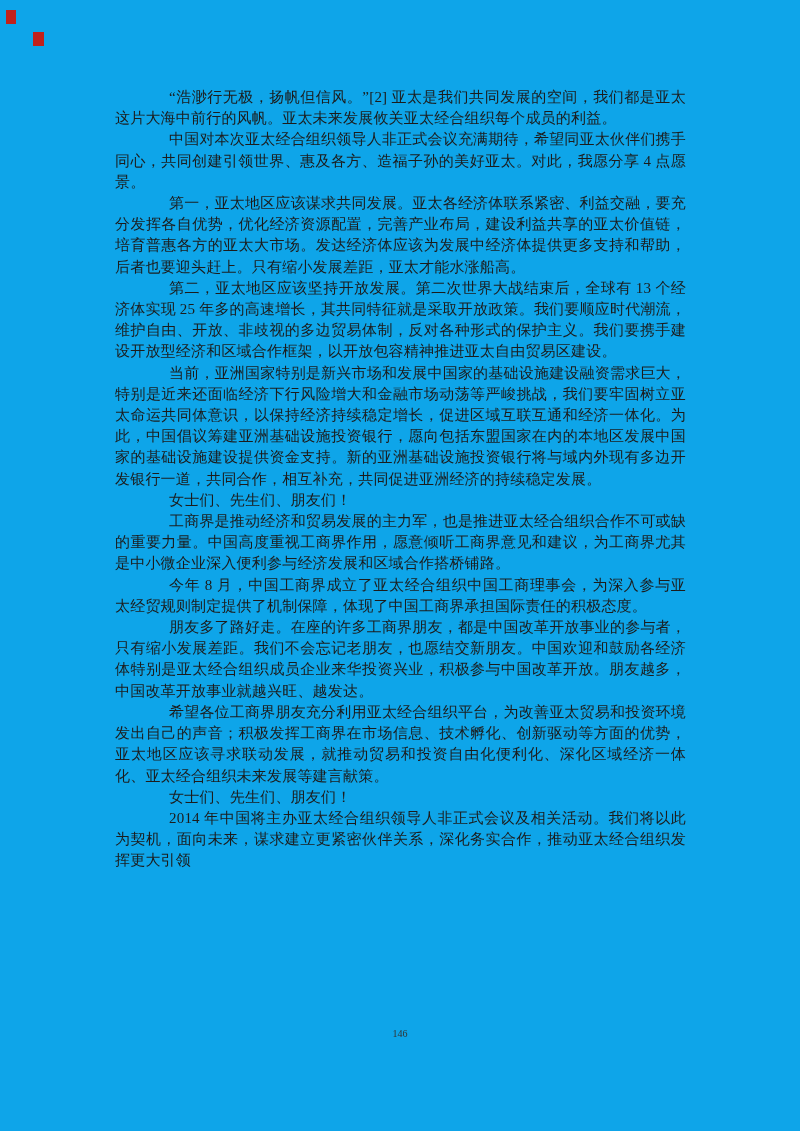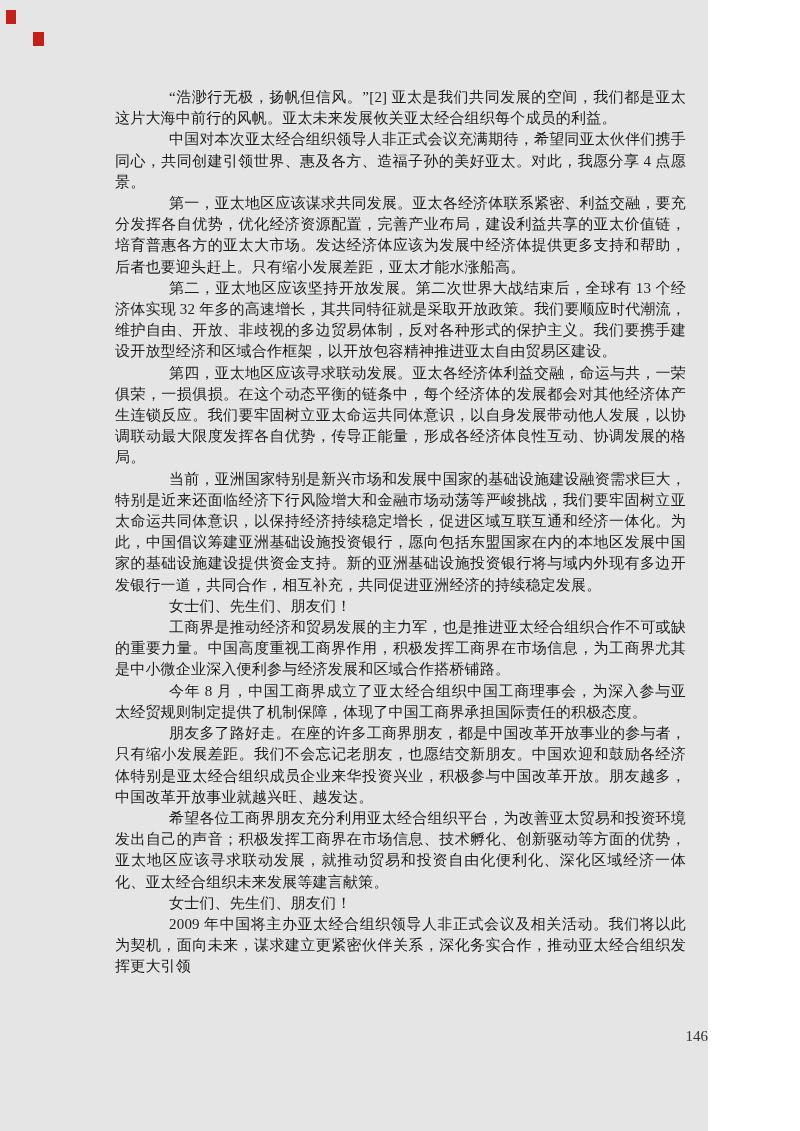--- a/index.html
+++ b/index.html
@@ -2,25 +2,24 @@
 <html><head>
 <meta charset="utf-8">
 <style>
   html, body {
     margin: 0;
     padding: 0;
     background: #ffffff;
   }
   .page {
     position: relative;
-    width: 675px;
+    width: 800px;
     height: 1131px;
-    background: #e5e5e5;
+    background: #0ea5e9;
     overflow: hidden;
-    padding-left: 33px;
   }
   .annotation-mark {
     position: absolute;
     background: #c2211b;
   }
   .mark-1 { left: 6px;  top: 10px; width: 10px; height: 14px; }
   .mark-2 { left: 33px; top: 32px; width: 11px; height: 14px; }
   .content {
     position: absolute;
     left: 115px;
@@ -36,45 +35,44 @@
     padding: 0;
     text-align: justify;
     text-indent: 54px;
     letter-spacing: 0.2px;
   }
   .page-footer {
     position: absolute;
     left: 0;
     top: 1028px;
     width: 100%;
-    text-align: right;
+    text-align: center;
     font-family: "Liberation Serif", "DejaVu Serif", serif;
-    font-size: 15px;
+    font-size: 10px;
     color: #333333;
   }
 </style>
 </head>
 <body>
 
 <div class="page">
 
   <div class="annotation-mark mark-1"></div>
   <div class="annotation-mark mark-2"></div>
 
   <div class="content">
     <p>“浩渺行无极，扬帆但信风。”[2] 亚太是我们共同发展的空间，我们都是亚太这片大海中前行的风帆。亚太未来发展攸关亚太经合组织每个成员的利益。</p>
     <p>中国对本次亚太经合组织领导人非正式会议充满期待，希望同亚太伙伴们携手同心，共同创建引领世界、惠及各方、造福子孙的美好亚太。对此，我愿分享 4 点愿景。</p>
     <p>第一，亚太地区应该谋求共同发展。亚太各经济体联系紧密、利益交融，要充分发挥各自优势，优化经济资源配置，完善产业布局，建设利益共享的亚太价值链，培育普惠各方的亚太大市场。发达经济体应该为发展中经济体提供更多支持和帮助，后者也要迎头赶上。只有缩小发展差距，亚太才能水涨船高。</p>
-    <p>第二，亚太地区应该坚持开放发展。第二次世界大战结束后，全球有 13 个经济体实现 32 年多的高速增长，其共同特征就是采取开放政策。我们要顺应时代潮流，维护自由、开放、非歧视的多边贸易体制，反对各种形式的保护主义。我们要携手建设开放型经济和区域合作框架，以开放包容精神推进亚太自由贸易区建设。</p>
-    <p>第四，亚太地区应该寻求联动发展。亚太各经济体利益交融，命运与共，一荣俱荣，一损俱损。在这个动态平衡的链条中，每个经济体的发展都会对其他经济体产生连锁反应。我们要牢固树立亚太命运共同体意识，以自身发展带动他人发展，以协调联动最大限度发挥各自优势，传导正能量，形成各经济体良性互动、协调发展的格局。</p>
+    <p>第二，亚太地区应该坚持开放发展。第二次世界大战结束后，全球有 13 个经济体实现 25 年多的高速增长，其共同特征就是采取开放政策。我们要顺应时代潮流，维护自由、开放、非歧视的多边贸易体制，反对各种形式的保护主义。我们要携手建设开放型经济和区域合作框架，以开放包容精神推进亚太自由贸易区建设。</p>
     <p>当前，亚洲国家特别是新兴市场和发展中国家的基础设施建设融资需求巨大，特别是近来还面临经济下行风险增大和金融市场动荡等严峻挑战，我们要牢固树立亚太命运共同体意识，以保持经济持续稳定增长，促进区域互联互通和经济一体化。为此，中国倡议筹建亚洲基础设施投资银行，愿向包括东盟国家在内的本地区发展中国家的基础设施建设提供资金支持。新的亚洲基础设施投资银行将与域内外现有多边开发银行一道，共同合作，相互补充，共同促进亚洲经济的持续稳定发展。</p>
     <p>女士们、先生们、朋友们！</p>
-    <p>工商界是推动经济和贸易发展的主力军，也是推进亚太经合组织合作不可或缺的重要力量。中国高度重视工商界作用，积极发挥工商界在市场信息，为工商界尤其是中小微企业深入便利参与经济发展和区域合作搭桥铺路。</p>
+    <p>工商界是推动经济和贸易发展的主力军，也是推进亚太经合组织合作不可或缺的重要力量。中国高度重视工商界作用，愿意倾听工商界意见和建议，为工商界尤其是中小微企业深入便利参与经济发展和区域合作搭桥铺路。</p>
     <p>今年 8 月，中国工商界成立了亚太经合组织中国工商理事会，为深入参与亚太经贸规则制定提供了机制保障，体现了中国工商界承担国际责任的积极态度。</p>
     <p>朋友多了路好走。在座的许多工商界朋友，都是中国改革开放事业的参与者，只有缩小发展差距。我们不会忘记老朋友，也愿结交新朋友。中国欢迎和鼓励各经济体特别是亚太经合组织成员企业来华投资兴业，积极参与中国改革开放。朋友越多，中国改革开放事业就越兴旺、越发达。</p>
     <p>希望各位工商界朋友充分利用亚太经合组织平台，为改善亚太贸易和投资环境发出自己的声音；积极发挥工商界在市场信息、技术孵化、创新驱动等方面的优势，亚太地区应该寻求联动发展，就推动贸易和投资自由化便利化、深化区域经济一体化、亚太经合组织未来发展等建言献策。</p>
     <p>女士们、先生们、朋友们！</p>
-    <p>2009 年中国将主办亚太经合组织领导人非正式会议及相关活动。我们将以此为契机，面向未来，谋求建立更紧密伙伴关系，深化务实合作，推动亚太经合组织发挥更大引领</p>
+    <p>2014 年中国将主办亚太经合组织领导人非正式会议及相关活动。我们将以此为契机，面向未来，谋求建立更紧密伙伴关系，深化务实合作，推动亚太经合组织发挥更大引领</p>
   </div>
 
   <div class="page-footer">146</div>
 
 </div>
 
 </body></html>

